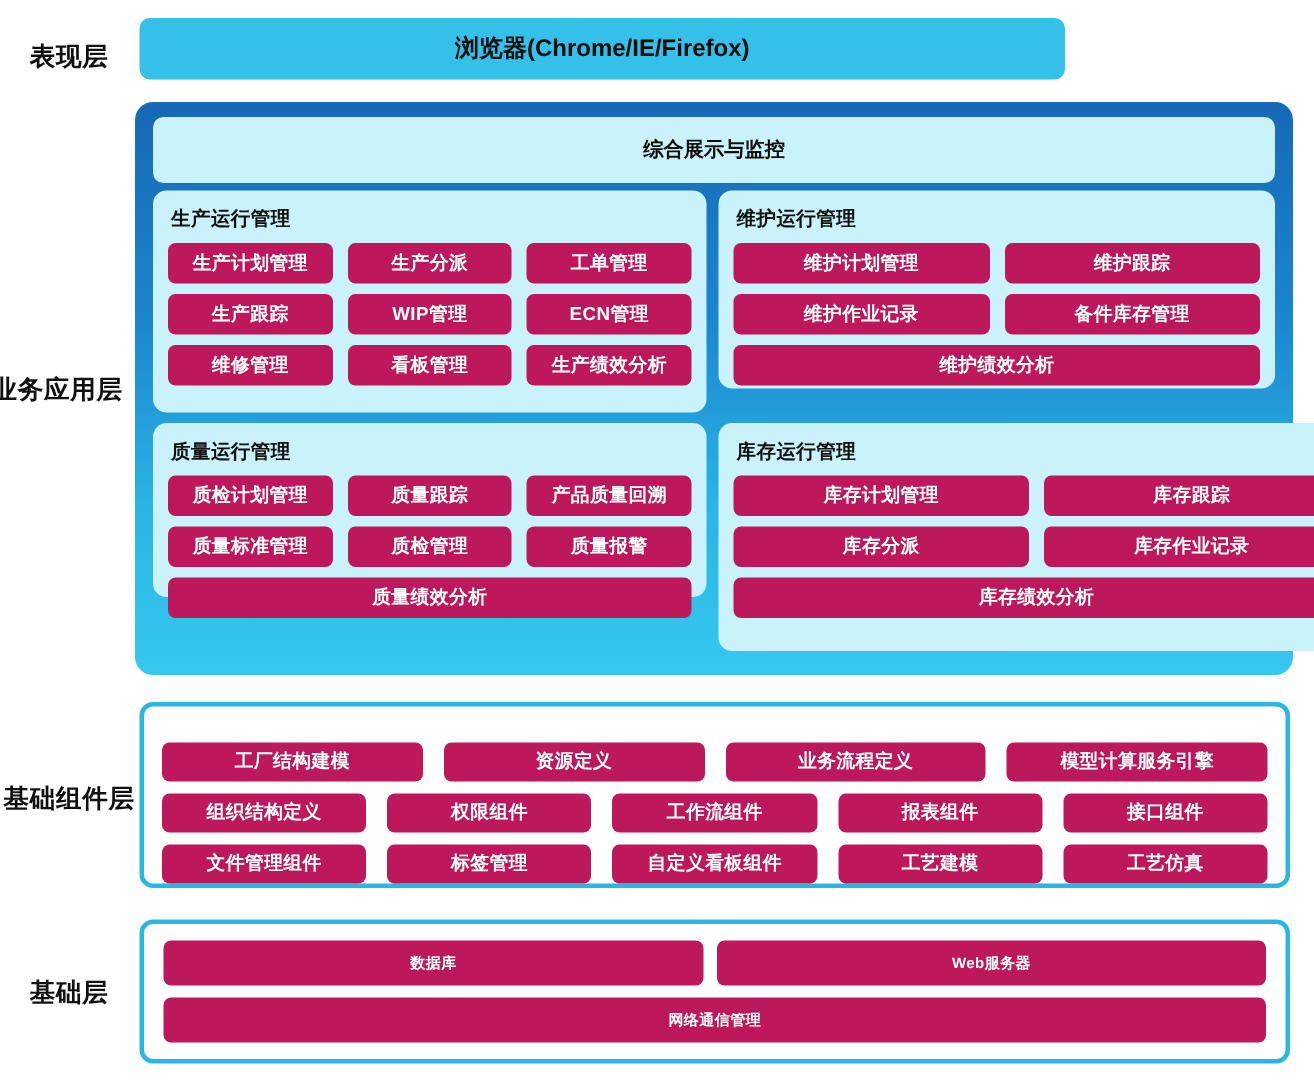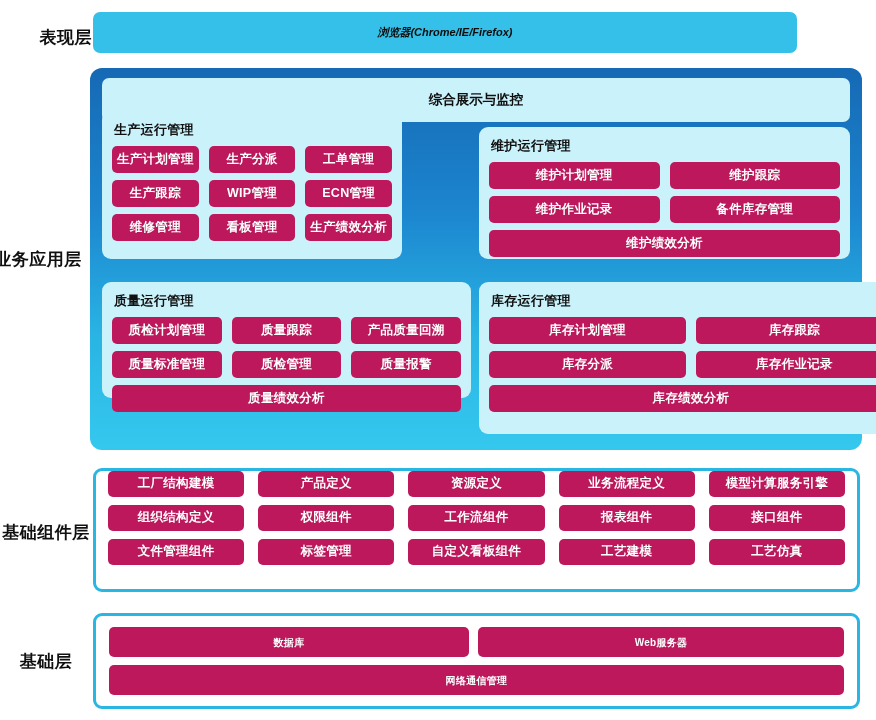--- a/index.html
+++ b/index.html
@@ -51,32 +51,31 @@
     line-height: 1.1;
     letter-spacing: 0.3px;
     text-shadow: 0 0 1px rgba(0,0,0,0.12);
   }
 
   
   .presentation-bar {
     position: absolute;
     left: 93px;
     top: 12px;
-    width: 704px;
+    width: 617px;
     height: 41px;
     background: #34c0e8;
     border-radius: 7px;
     display: flex;
     align-items: center;
     justify-content: center;
-    font-size: 11px;
+    font-size: 16px;
     font-weight: 700;
     color: #0d0d0d;
     box-sizing: border-box;
-    font-style: italic;
   }
 
   
   .biz-layer {
     position: absolute;
     left: 90px;
     top: 68px;
     width: 772px;
     height: 382px;
     border-radius: 12px;
@@ -123,21 +122,21 @@
   }
   .panel .row {
     display: flex;
     gap: 10px;
     margin-bottom: 7px;
   }
   .panel .row:last-child { margin-bottom: 0; }
   .panel .btn { height: 27px; }
 
   
-  #panel-production { left: 5px;   top: 36px;  width: 300px; height: 148px; }
+  #panel-production { left: 5px;   top: 52px;  width: 369px; height: 148px; }
   
   #panel-maintenance { left: 382px; top: 52px;  width: 371px; height: 132px; }
   
   #panel-quality    { left: 5px;   top: 207px; width: 369px; height: 116px; }
   
   #panel-inventory  { left: 382px; top: 207px; width: 424px; height: 152px; }
 
   
   .c3 > .btn { flex: 1 1 0; }
   
@@ -148,21 +147,21 @@
   .comp-layer {
     position: absolute;
     left: 93px;
     top: 468px;
     width: 767px;
     height: 124px;
     background: #ffffff;
     border: 3px solid #2ab6e3;
     border-radius: 9px;
     box-sizing: border-box;
-    padding: 0 12px;
+    padding: 24px 12px;
   }
   .comp-layer .row {
     display: flex;
     gap: 14px;
     margin-bottom: 8px;
   }
   .comp-layer .row:last-child { margin-bottom: 0; }
   .comp-layer .btn { flex: 1 1 0; height: 26px; }
 
   
@@ -187,21 +186,21 @@
   .base-layer .btn { height: 30px; font-size: 10px; }
   .base-layer .db   { flex: 0 0 360px; }
   .base-layer .web  { flex: 1 1 0; }
   .base-layer .net  { flex: 1 1 100%; }
 </style>
 </head>
 <body>
 
 <div id="diagram">
 
-  <div class="layer-label" style="top:26px;text-align:right;">表现层</div>
+  <div class="layer-label" style="top:26px;">表现层</div>
 
   <div class="presentation-bar">浏览器(Chrome/IE/Firefox)</div>
 
   <div class="layer-label biz" style="top:248px;">业务应用层</div>
 
   <div class="biz-layer">
     <div class="biz-inner">
 
       <div class="overview-bar">综合展示与监控</div>
 
@@ -272,21 +271,20 @@
       </div>
 
     </div>
   </div>
 
   <div class="layer-label" style="top:521px;">基础组件层</div>
 
   <div class="comp-layer">
     <div class="row">
       <div class="btn">工厂结构建模</div>
-      <div class="btn">产品定义</div>
       <div class="btn">资源定义</div>
       <div class="btn">业务流程定义</div>
       <div class="btn">模型计算服务引擎</div>
     </div>
     <div class="row">
       <div class="btn">组织结构定义</div>
       <div class="btn">权限组件</div>
       <div class="btn">工作流组件</div>
       <div class="btn">报表组件</div>
       <div class="btn">接口组件</div>

